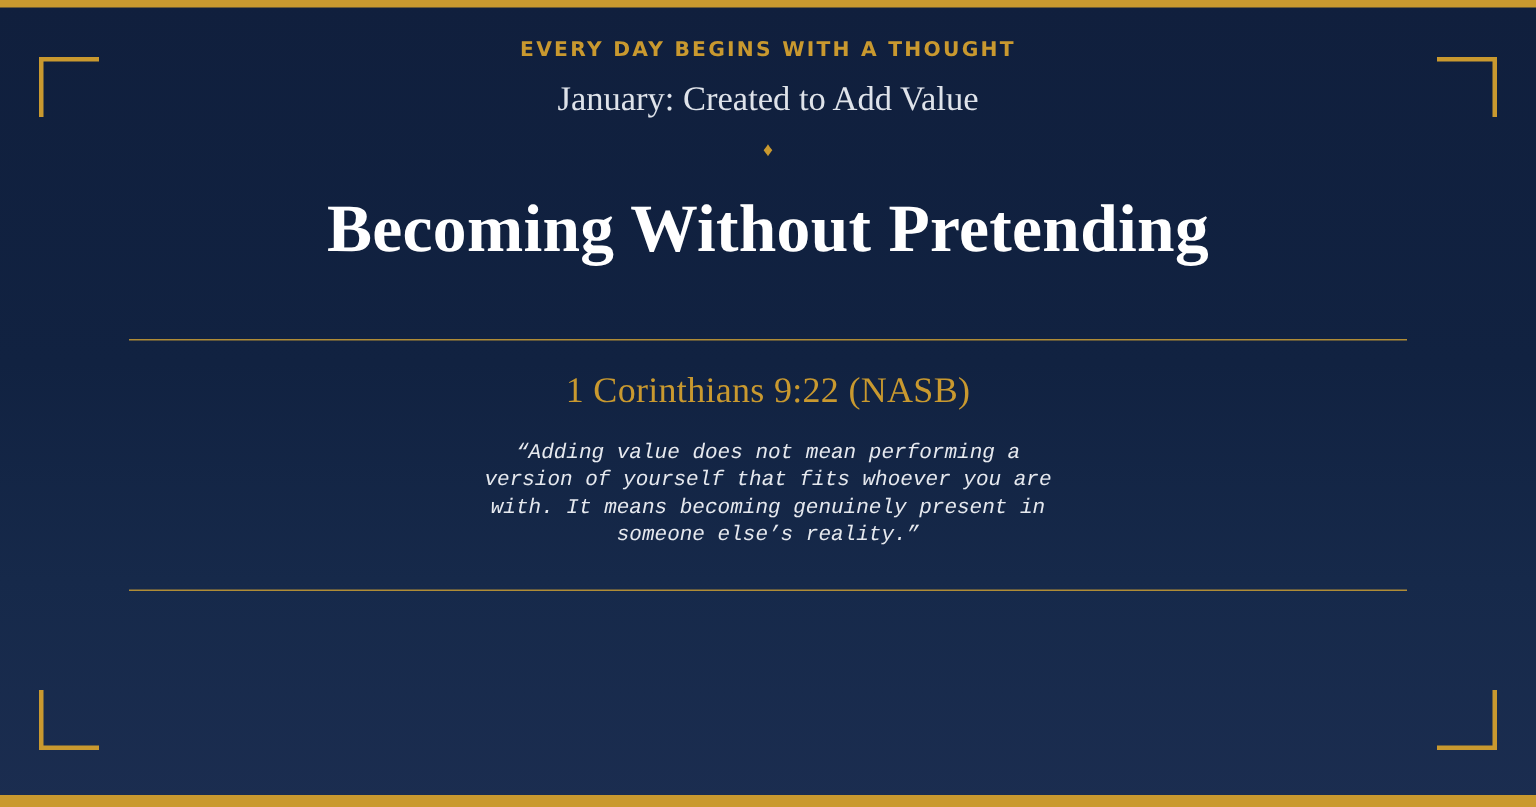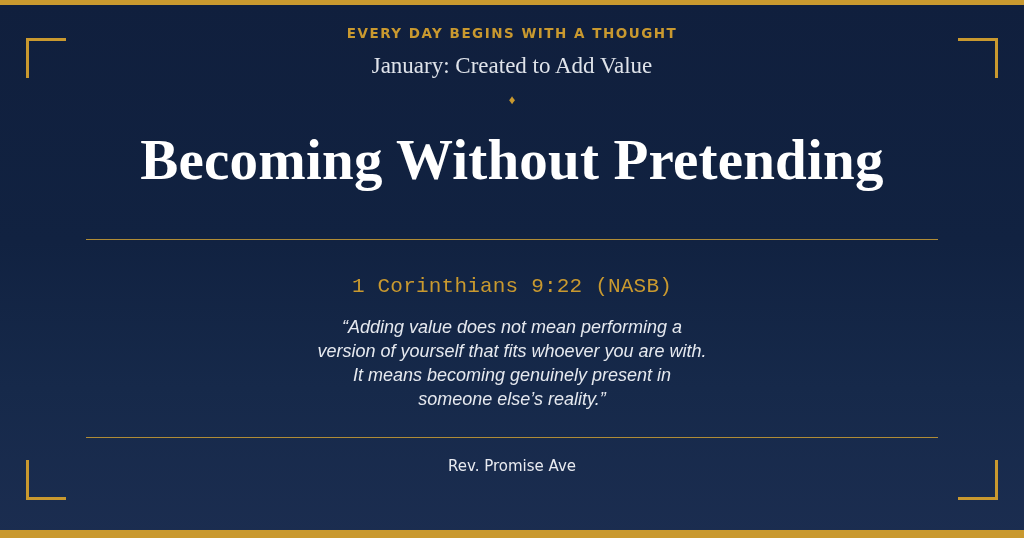--- a/index.html
+++ b/index.html
@@ -117,52 +117,52 @@
     padding-top: 12px;
     font-size: 13px;
     color: #c9992f;
     line-height: 1;
   }
 
   .main-title {
     margin: 0;
     padding-top: 21px;
     font-family: "Liberation Serif", serif;
-    font-size: 57px;
+    font-size: 45px;
     font-weight: bold;
     color: #ffffff;
     letter-spacing: 0.2px;
     line-height: 1.15;
   }
 
   .rule {
     width: 852px;
     height: 1px;
     margin: 0 auto;
     background: #b08c36;
     border: 0;
   }
   .rule-top { margin-top: 47px; }
   .rule-bottom { margin-top: 26px; }
 
   .verse-ref {
-    margin: 14px;
+    margin: 0;
     padding-top: 21px;
-    font-family: Liberation Mono, monospace;
-    font-size: 21px;
+    font-family: Liberation Serif, serif;
+    font-size: 24px;
     color: #c9992f;
     letter-spacing: 0.2px;
   }
 
   .quote {
     margin: 18px auto 0 auto;
     width: 390px;
-    font-family: Liberation Sans, sans-serif;
+    font-family: Liberation Mono, monospace;
     font-style: italic;
-    font-size: 18px;
+    font-size: 14px;
     line-height: 1.32;
     color: #e6e9ef;
   }
 
   .author {
     margin: 0;
     padding-top: 19px;
     font-family: "DejaVu Sans", sans-serif;
     font-size: 15px;
     color: #e8eaf0;
@@ -201,17 +201,16 @@
     <h1 class="main-title">Becoming Without Pretending</h1>
 
     <hr class="rule rule-top">
 
     <p class="verse-ref">1 Corinthians 9:22  (NASB)</p>
 
     <p class="quote">“Adding value does not mean performing a version of yourself that fits whoever you are with. It means becoming genuinely present in someone else’s reality.”</p>
 
     <hr class="rule rule-bottom">
 
-    <p class="author">Rev. Promise Ave</p>
 
 
   </div>
 </div>
 
 </body></html>

